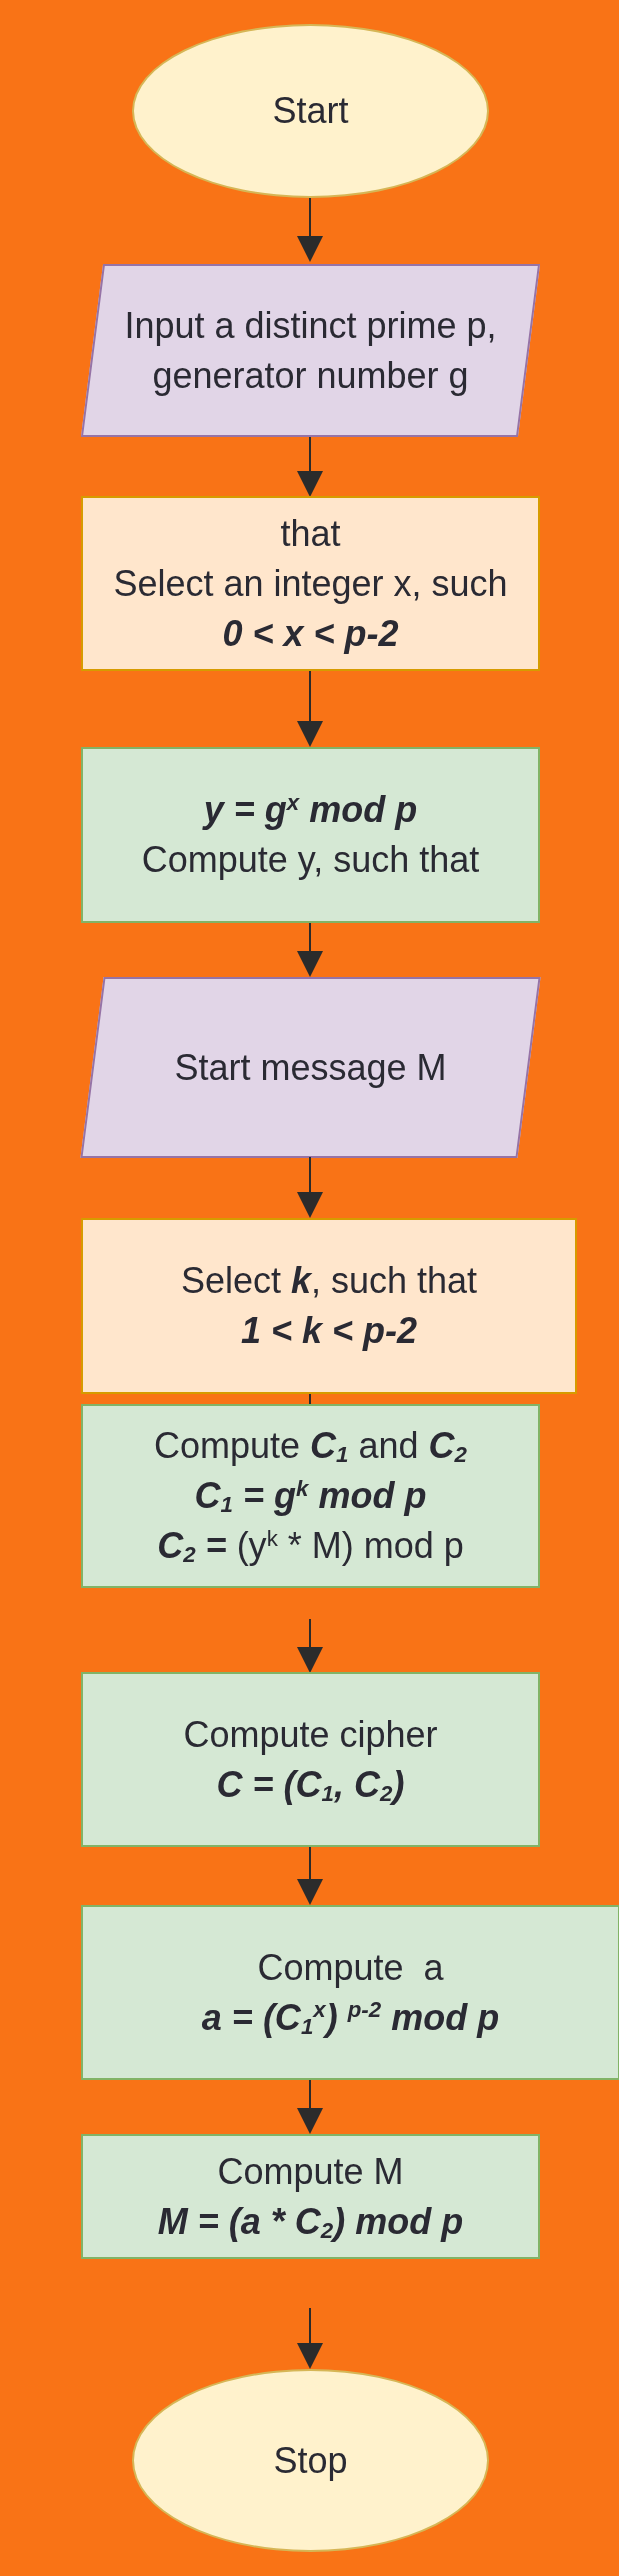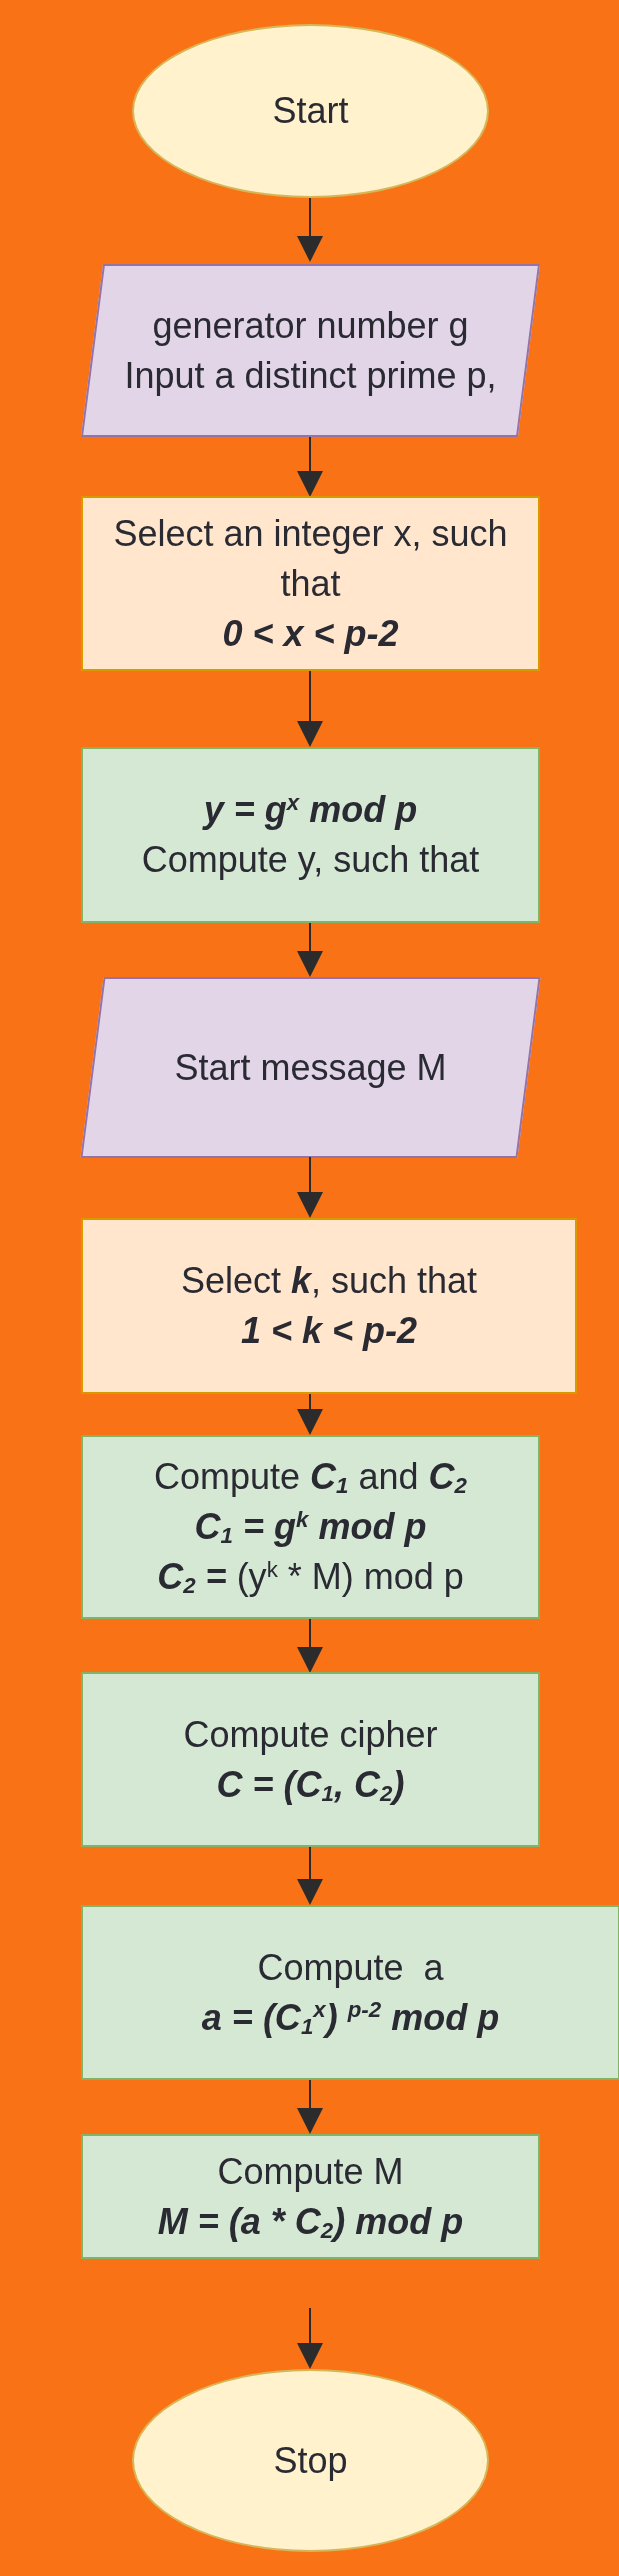--- a/index.html
+++ b/index.html
@@ -41,35 +41,35 @@
   </div>
 
   <div class="arrow" style="top:198px;height:64px">
     <div class="arrow-shaft" style="background: rgb(43, 43, 43);"></div>
     <div class="arrow-head" style="border-top-color: rgb(43, 43, 43);"></div>
   </div>
 
   <div class="node io" style="left:81px;top:264px;width:459px;height:173px">
     <div class="shape" style="background: rgb(225, 213, 231); border-color: rgb(150, 115, 166);"></div>
     <div class="label">
+      <div class="line"><span>Input a distinct prime p,</span></div>
       <div class="line"><span>generator number g</span></div>
-      <div class="line"><span>Input a distinct prime p,</span></div>
     </div>
   </div>
 
   <div class="arrow" style="top:437px;height:60px">
     <div class="arrow-shaft" style="background: rgb(43, 43, 43);"></div>
     <div class="arrow-head" style="border-top-color: rgb(43, 43, 43);"></div>
   </div>
 
   <div class="node select" style="left:81px;top:496px;width:459px;height:175px">
     <div class="shape" style="background: rgb(255, 230, 204); border-color: rgb(215, 155, 0);"></div>
     <div class="label">
+      <div class="line"><span>that</span></div>
       <div class="line"><span>Select an integer x, such</span></div>
-      <div class="line"><span>that</span></div>
       <div class="line"><span class="formula">0 &lt; x &lt; p-2</span></div>
     </div>
   </div>
 
   <div class="arrow" style="top:671px;height:76px">
     <div class="arrow-shaft" style="background: rgb(43, 43, 43);"></div>
     <div class="arrow-head" style="border-top-color: rgb(43, 43, 43);"></div>
   </div>
 
   <div class="node process" style="left:81px;top:747px;width:459px;height:176px">
@@ -103,21 +103,21 @@
       <div class="line"><span>Select </span><span class="formula">k</span><span>, such that</span></div>
       <div class="line"><span class="formula">1 &lt; k &lt; p-2</span></div>
     </div>
   </div>
 
   <div class="arrow" style="top:1394px;height:41px">
     <div class="arrow-shaft" style="background: rgb(43, 43, 43);"></div>
     <div class="arrow-head" style="border-top-color: rgb(43, 43, 43);"></div>
   </div>
 
-  <div class="node process" style="left:81px;top:1435px;width:459px;height:184px">
+  <div class="node process" style="left:81px;top:1404px;width:459px;height:184px">
     <div class="shape" style="background: rgb(213, 232, 212); border-color: rgb(130, 179, 102);"></div>
     <div class="label">
       <div class="line"><span>Compute </span><span class="formula">C</span><sub class="formula">1</sub><span> and </span><span class="formula">C</span><sub class="formula">2</sub></div>
       <div class="line"><span class="formula">C</span><sub class="formula">1</sub><span class="formula"> = g</span><sup class="formula">k</sup><span class="formula"> mod p</span></div>
       <div class="line"><span class="formula">C</span><sub class="formula">2</sub><span class="formula"> = </span><span>(y</span><sup>k</sup><span> * M) mod p</span></div>
     </div>
   </div>
 
   <div class="arrow" style="top:1619px;height:54px">
     <div class="arrow-shaft" style="background: rgb(43, 43, 43);"></div>

